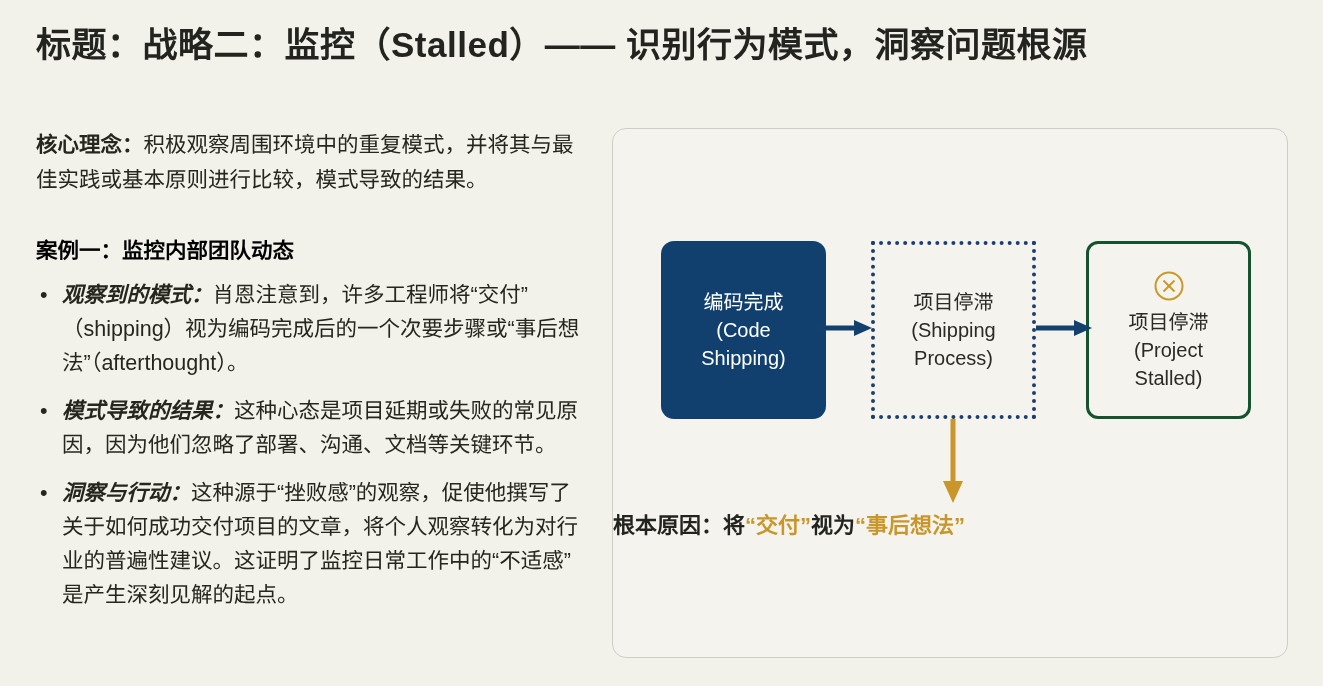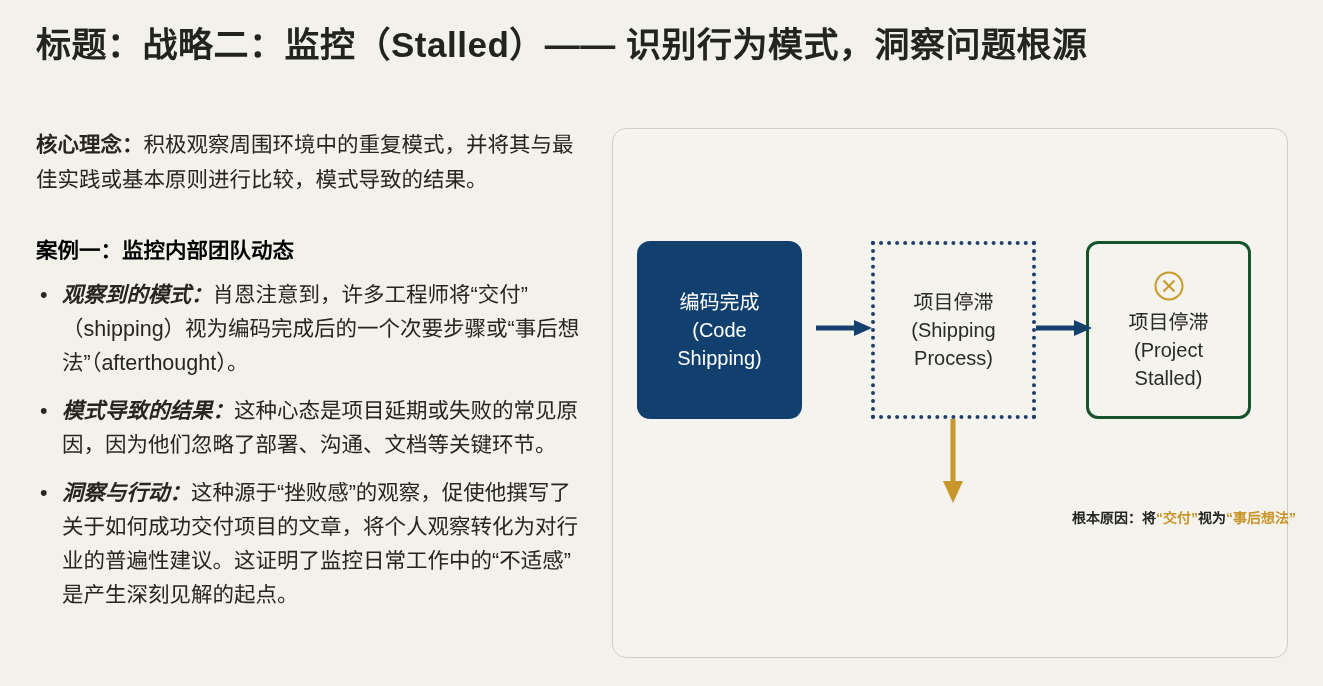--- a/index.html
+++ b/index.html
@@ -112,21 +112,21 @@
     flex-direction: column;
     align-items: center;
     justify-content: center;
     text-align: center;
     font-size: 20px;
     line-height: 28px;
   }
   .node-line { display: block; }
 
   .node-start {
-    left: 24px;
+    left: 48px;
     background: #12406e;
     border-radius: 13px;
     color: #ffffff;
   }
   .node-mid {
     left: 258px;
     background: transparent;
     border: 4px dotted #1d3f6e;
     color: #2a2a26;
   }
@@ -159,25 +159,25 @@
   .arrow-v {
     position: absolute;
     left: 322px;
     top: 290px;
     width: 36px;
     height: 86px;
   }
 
   .root-cause {
     position: absolute;
-    left: 9px;
+    left: 0;
     top: 378px;
     width: 100%;
-    text-align: right;
-    font-size: 14px;
+    text-align: left;
+    font-size: 22px;
     font-weight: bold;
     color: #23231f;
     white-space: nowrap;
   }
   .root-cause .hl {
     color: #c8962a;
   }
 </style>
 </head>
 <body>

